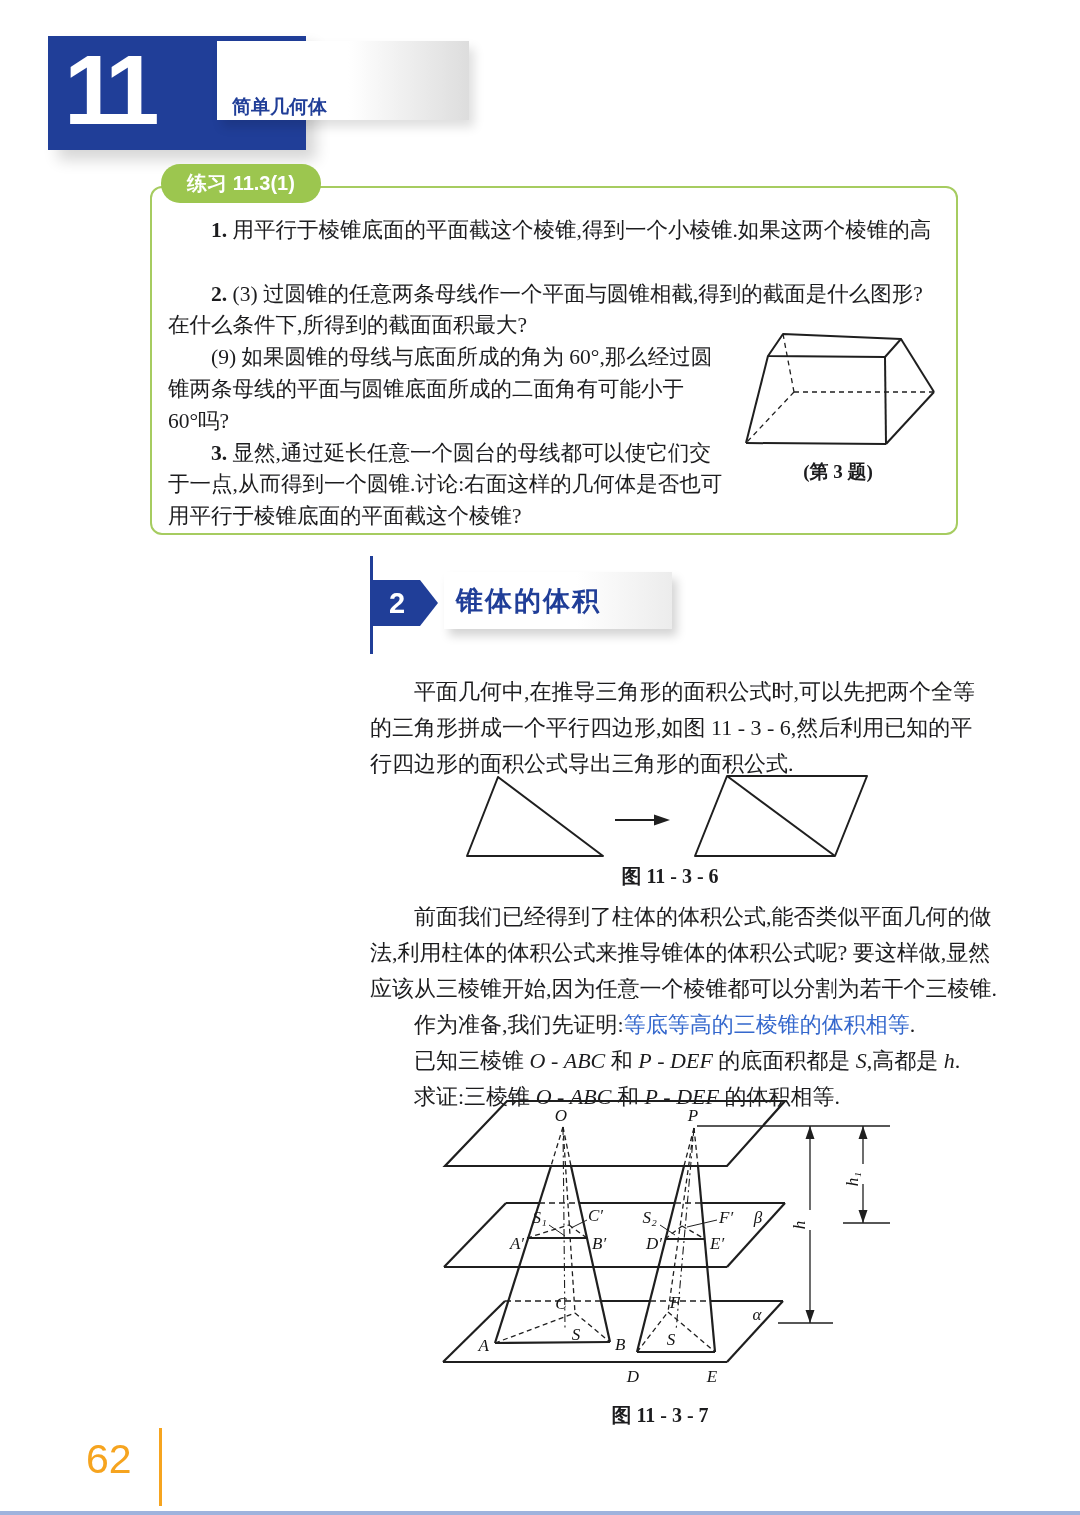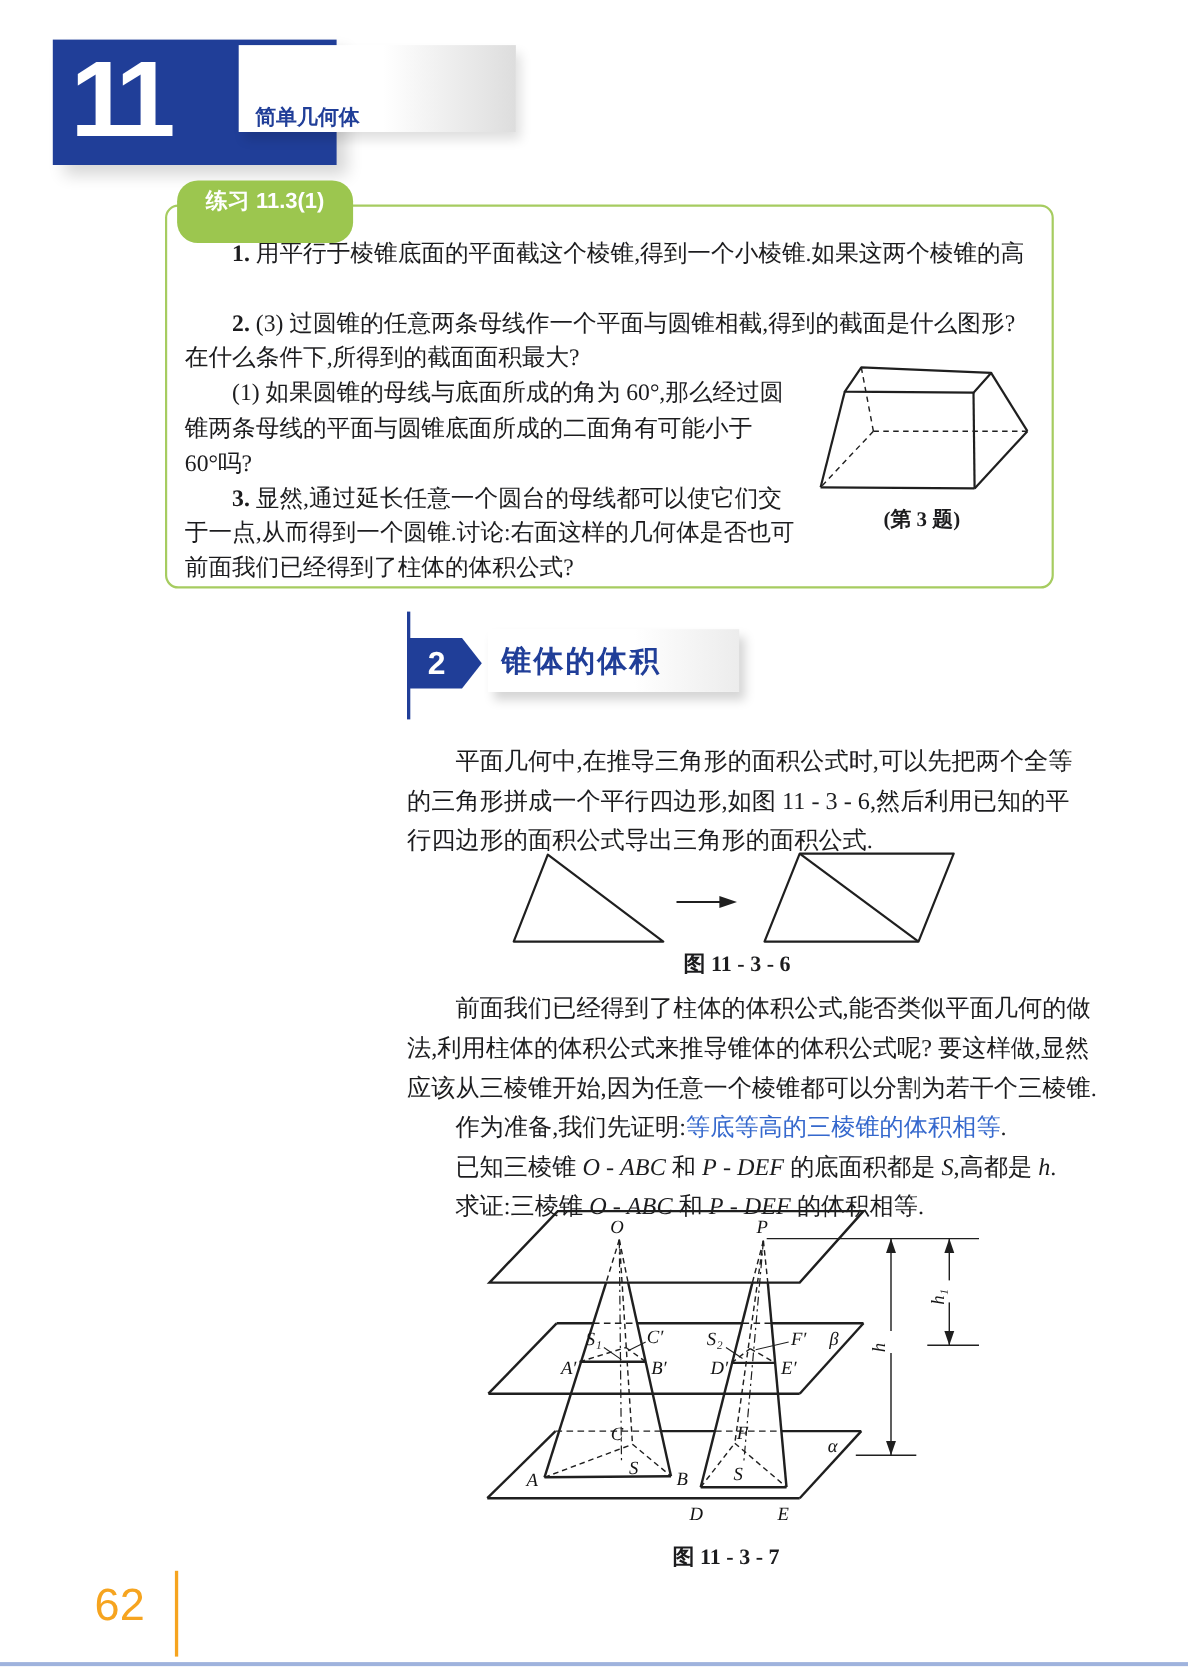--- a/index.html
+++ b/index.html
@@ -17,21 +17,21 @@
   .chap-num{left:64px;top:34px;width:130px;height:112px;line-height:112px;
             font-family:"Liberation Sans","DejaVu Sans",sans-serif;font-weight:bold;
             font-size:98px;color:#fff;letter-spacing:-8px;z-index:3;}
   .chap-card{left:185px;top:41px;width:252px;height:79px;z-index:2;
              background:linear-gradient(to right,#ffffff 52%,#dddddd 100%);
              box-shadow:5px 7px 10px rgba(0,0,0,.13);display:flex;align-items:flex-end;margin-left:32px;}
   .chap-title{font-family:"Liberation Sans","DejaVu Sans",sans-serif;font-weight:bold;
               font-size:19px;color:#203e98;padding-left:15px;}
   
   .ex-box{left:150px;top:186px;width:804px;height:345px;border:2.5px solid #a6cc60;border-radius:12px;}
-  .ex-pill{left:161px;top:164px;width:160px;height:57px;background:#9cc64f;border-radius:19px;
+  .ex-pill{left:161px;top:164px;width:160px;height:39px;background:#9cc64f;border-radius:19px;
            text-align:center;line-height:39px;color:#fff;z-index:2;
            font-family:"Liberation Sans","DejaVu Sans",sans-serif;font-weight:bold;font-size:20px;}
   
   .sec-vline{left:370px;top:556px;width:2.5px;height:98px;background:#203e98;}
   .sec-card{left:444px;top:572px;width:228px;height:57px;z-index:1;
             background:linear-gradient(to right,#ffffff 58%,#ececec 100%);
             box-shadow:5px 7px 9px rgba(0,0,0,.17);display:flex;align-items:center;}
   .sec-title{font-family:"Liberation Sans","DejaVu Sans",sans-serif;font-weight:bold;
              font-size:27px;color:#203e98;padding-left:12px;letter-spacing:2px;}
   .sec-num{left:372px;top:580px;z-index:2;}
@@ -56,26 +56,26 @@
   <div class="abs chap-card">
     <span class="chap-title">简单几何体</span>
   </div>
 
   <div class="abs ex-box"></div>
   <div class="abs ex-pill">练习 11.3(1)</div>
 
   <div class="tline ex-line" style="top:217px"><span>　　</span><span style="font-weight: 700;">1.</span><span> 用平行于棱锥底面的平面截这个棱锥,得到一个小棱锥.如果这两个棱锥的高</span></div>
   <div class="tline ex-line" style="top:281px"><span>　　</span><span style="font-weight: 700;">2.</span><span> (3) 过圆锥的任意两条母线作一个平面与圆锥相截,得到的截面是什么图形?</span></div>
   <div class="tline ex-line" style="top:312px"><span>在什么条件下,所得到的截面面积最大?</span></div>
-  <div class="tline ex-line" style="top:344px"><span>　　(1) 如果圆锥的母线与底面所成的角为 60°,那么经过圆</span></div>
+  <div class="tline ex-line" style="top:344px"><span>　　(9) 如果圆锥的母线与底面所成的角为 60°,那么经过圆</span></div>
   <div class="tline ex-line" style="top:376px"><span>锥两条母线的平面与圆锥底面所成的二面角有可能小于</span></div>
   <div class="tline ex-line" style="top:408px"><span>60°吗?</span></div>
   <div class="tline ex-line" style="top:440px"><span>　　</span><span style="font-weight: 700;">3.</span><span> 显然,通过延长任意一个圆台的母线都可以使它们交</span></div>
   <div class="tline ex-line" style="top:471px"><span>于一点,从而得到一个圆锥.讨论:右面这样的几何体是否也可</span></div>
-  <div class="tline ex-line" style="top:503px"><span>前面我们已经得到了柱体的体积公式?</span></div>
+  <div class="tline ex-line" style="top:503px"><span>用平行于棱锥底面的平面截这个棱锥?</span></div>
 
   <svg style="left:723px;top:323px" width="228" height="132" viewBox="0 0 228 132">
     <g stroke="#1f1f1f" stroke-width="2" fill="none" stroke-linejoin="round">
       <polygon points="60,11 178,16 162,34 45,33"></polygon>
       <line x1="45" y1="33" x2="23" y2="120"></line>
       <line x1="162" y1="34" x2="163" y2="121"></line>
       <line x1="23" y1="120" x2="163" y2="121"></line>
       <line x1="178" y1="16" x2="211" y2="69"></line>
       <line x1="163" y1="121" x2="211" y2="69"></line>
     </g>

